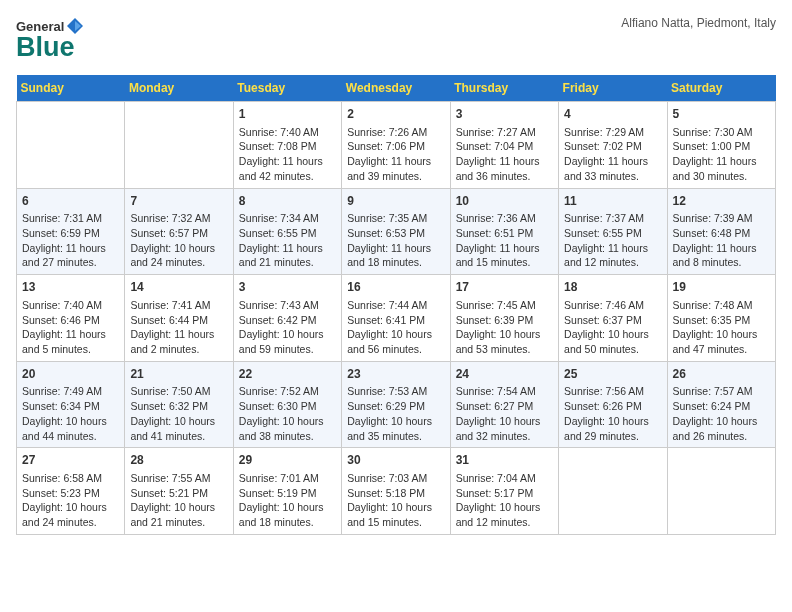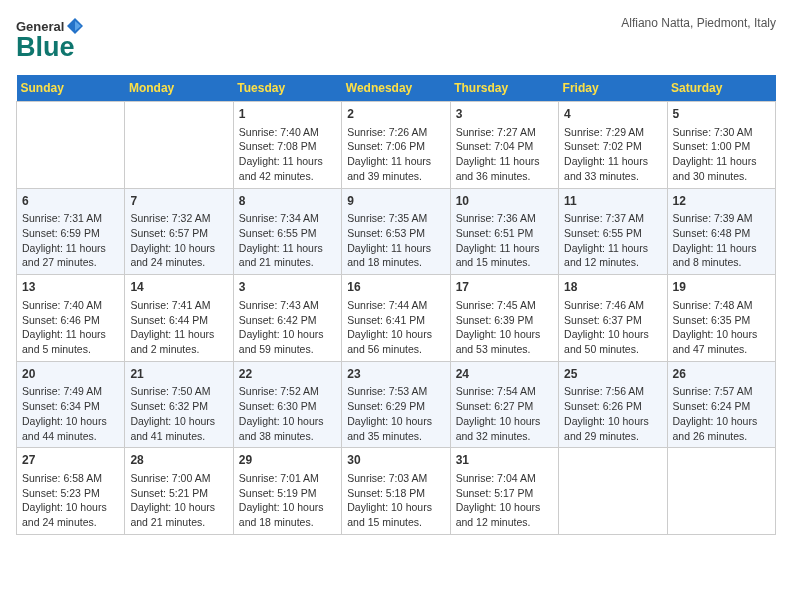--- a/index.html
+++ b/index.html
@@ -277,21 +277,21 @@
       </tr>
       <tr>
         <td>
           <span class="day-num">27</span>
           <div class="cell-content">Sunrise: 6:58 AM</div>
           <div class="cell-content">Sunset: 5:23 PM</div>
           <div class="cell-content">Daylight: 10 hours and 24 minutes.</div>
         </td>
         <td>
           <span class="day-num">28</span>
-          <div class="cell-content">Sunrise: 7:00 AM</div>
+          <div class="cell-content">Sunrise: 7:55 AM</div>
           <div class="cell-content">Sunset: 5:21 PM</div>
           <div class="cell-content">Daylight: 10 hours and 21 minutes.</div>
         </td>
         <td>
           <span class="day-num">29</span>
           <div class="cell-content">Sunrise: 7:01 AM</div>
           <div class="cell-content">Sunset: 5:19 PM</div>
           <div class="cell-content">Daylight: 10 hours and 18 minutes.</div>
         </td>
         <td>

